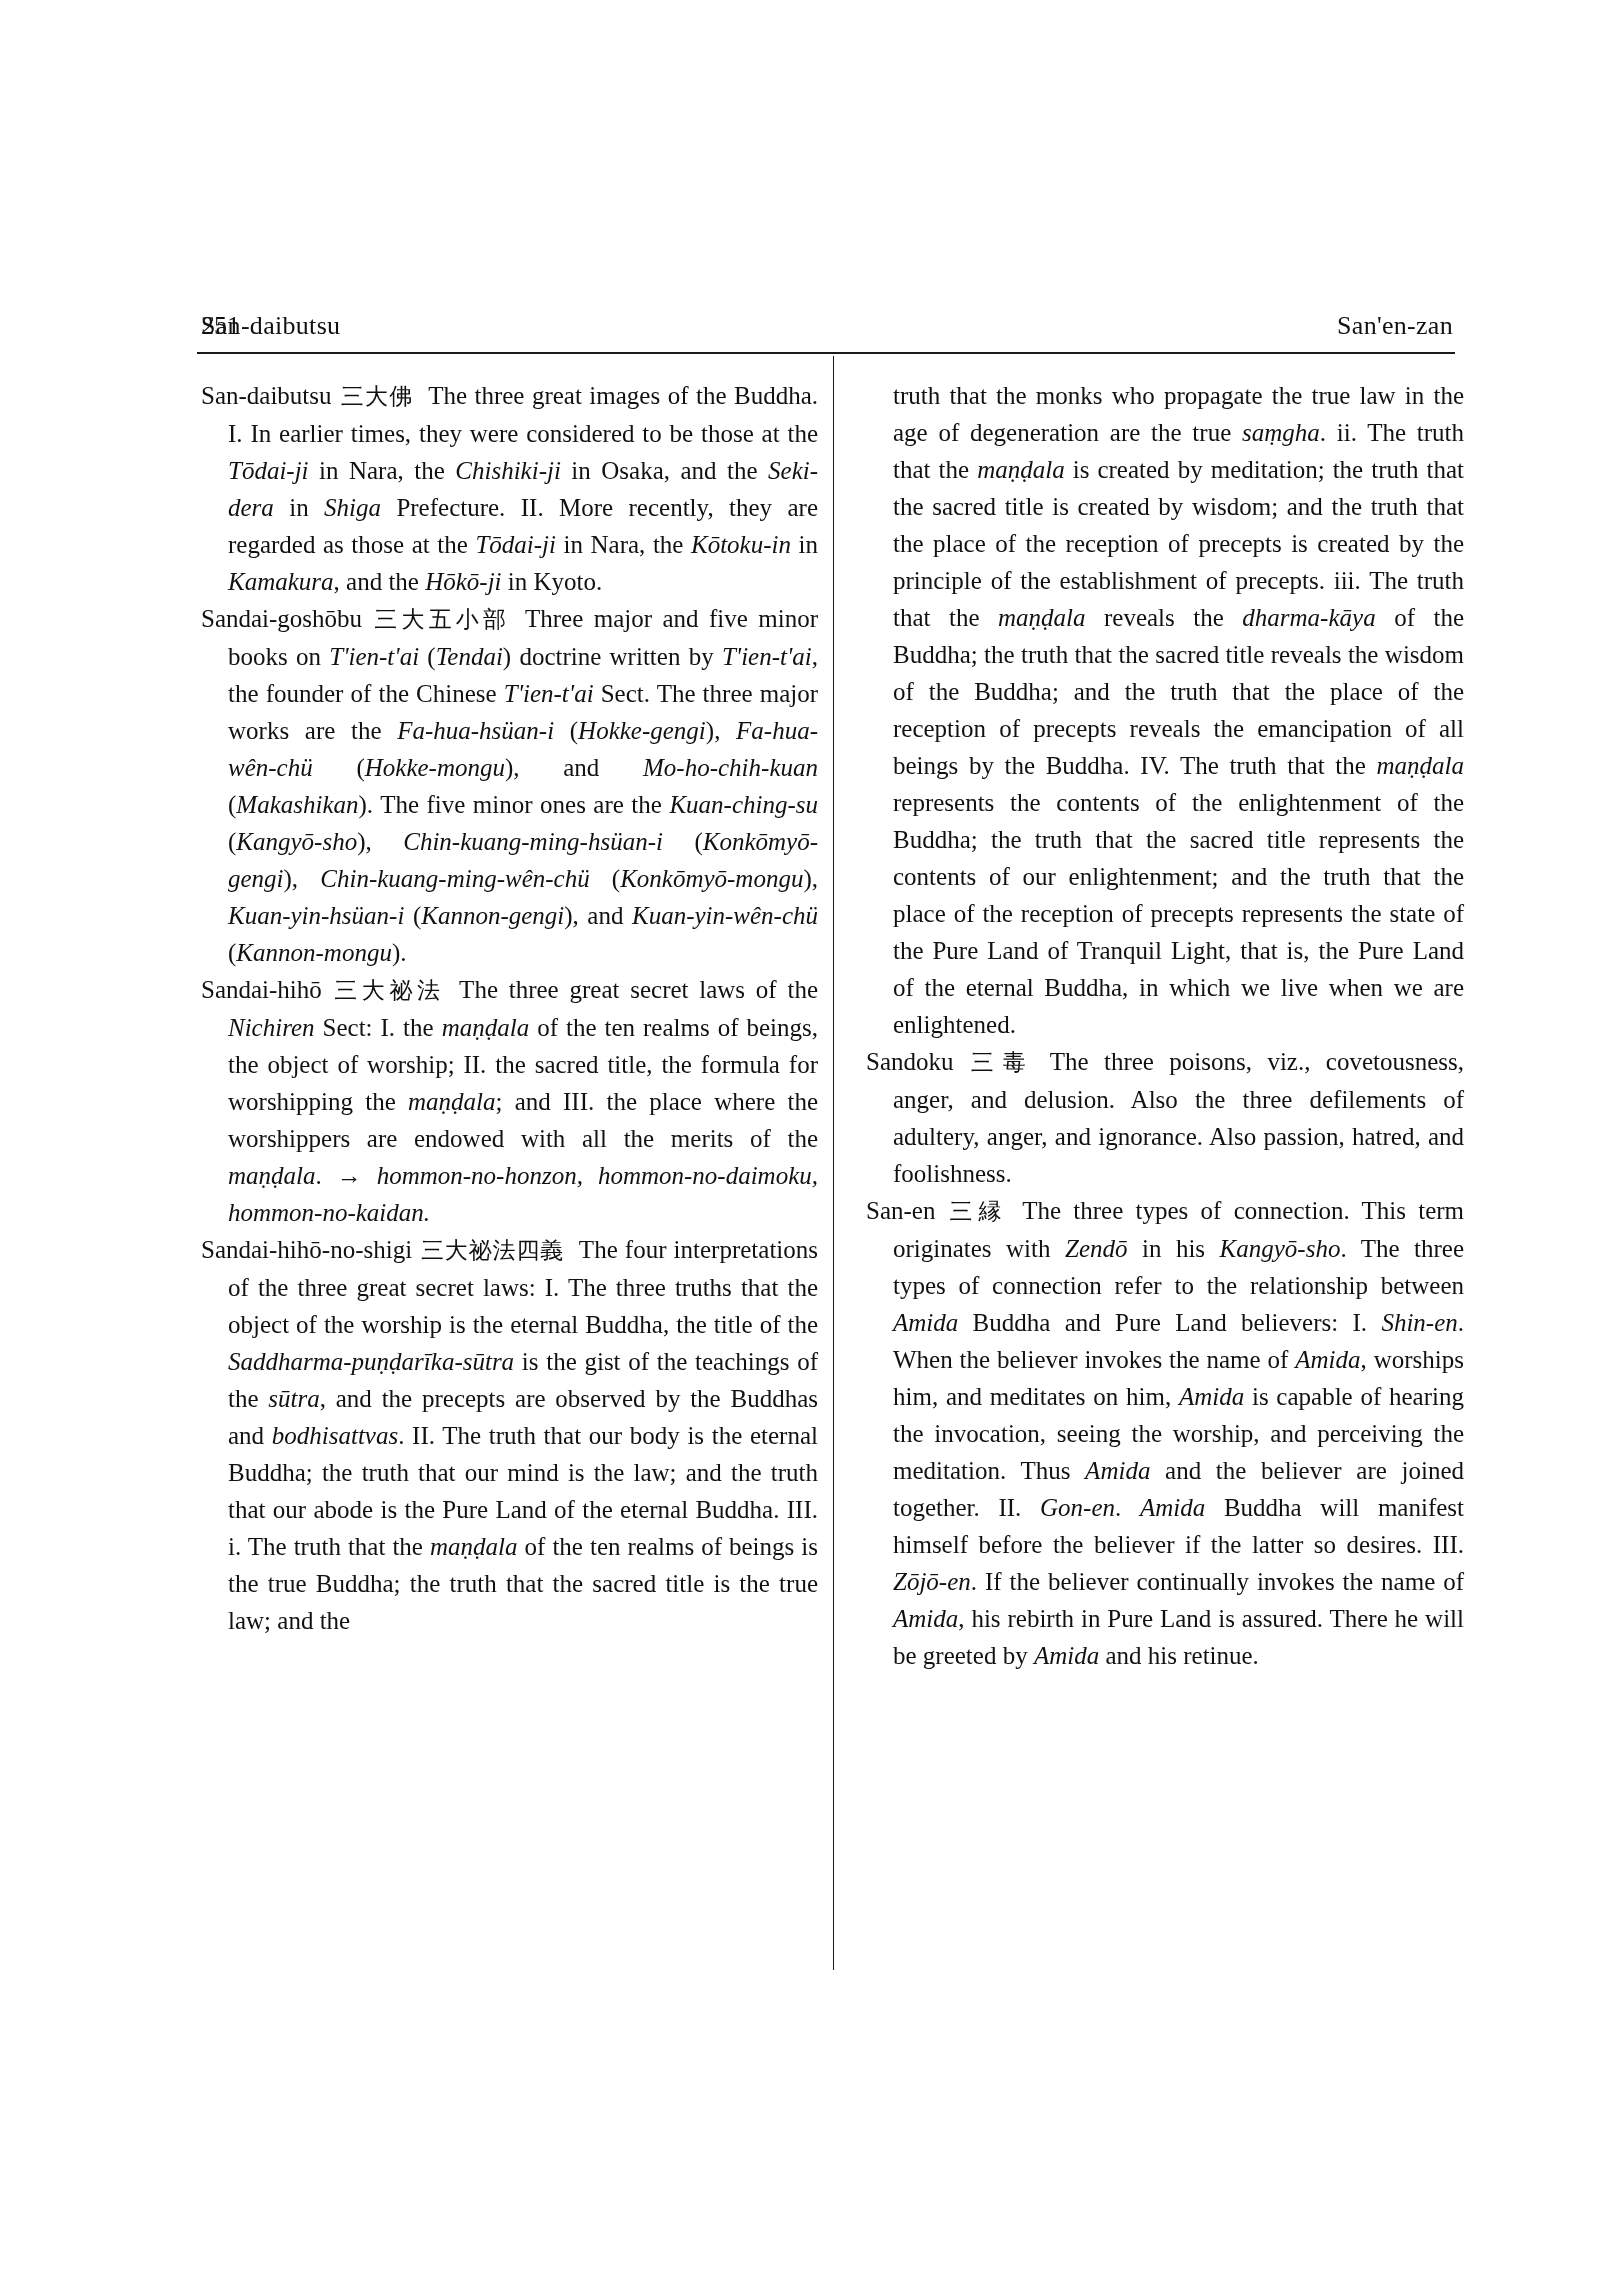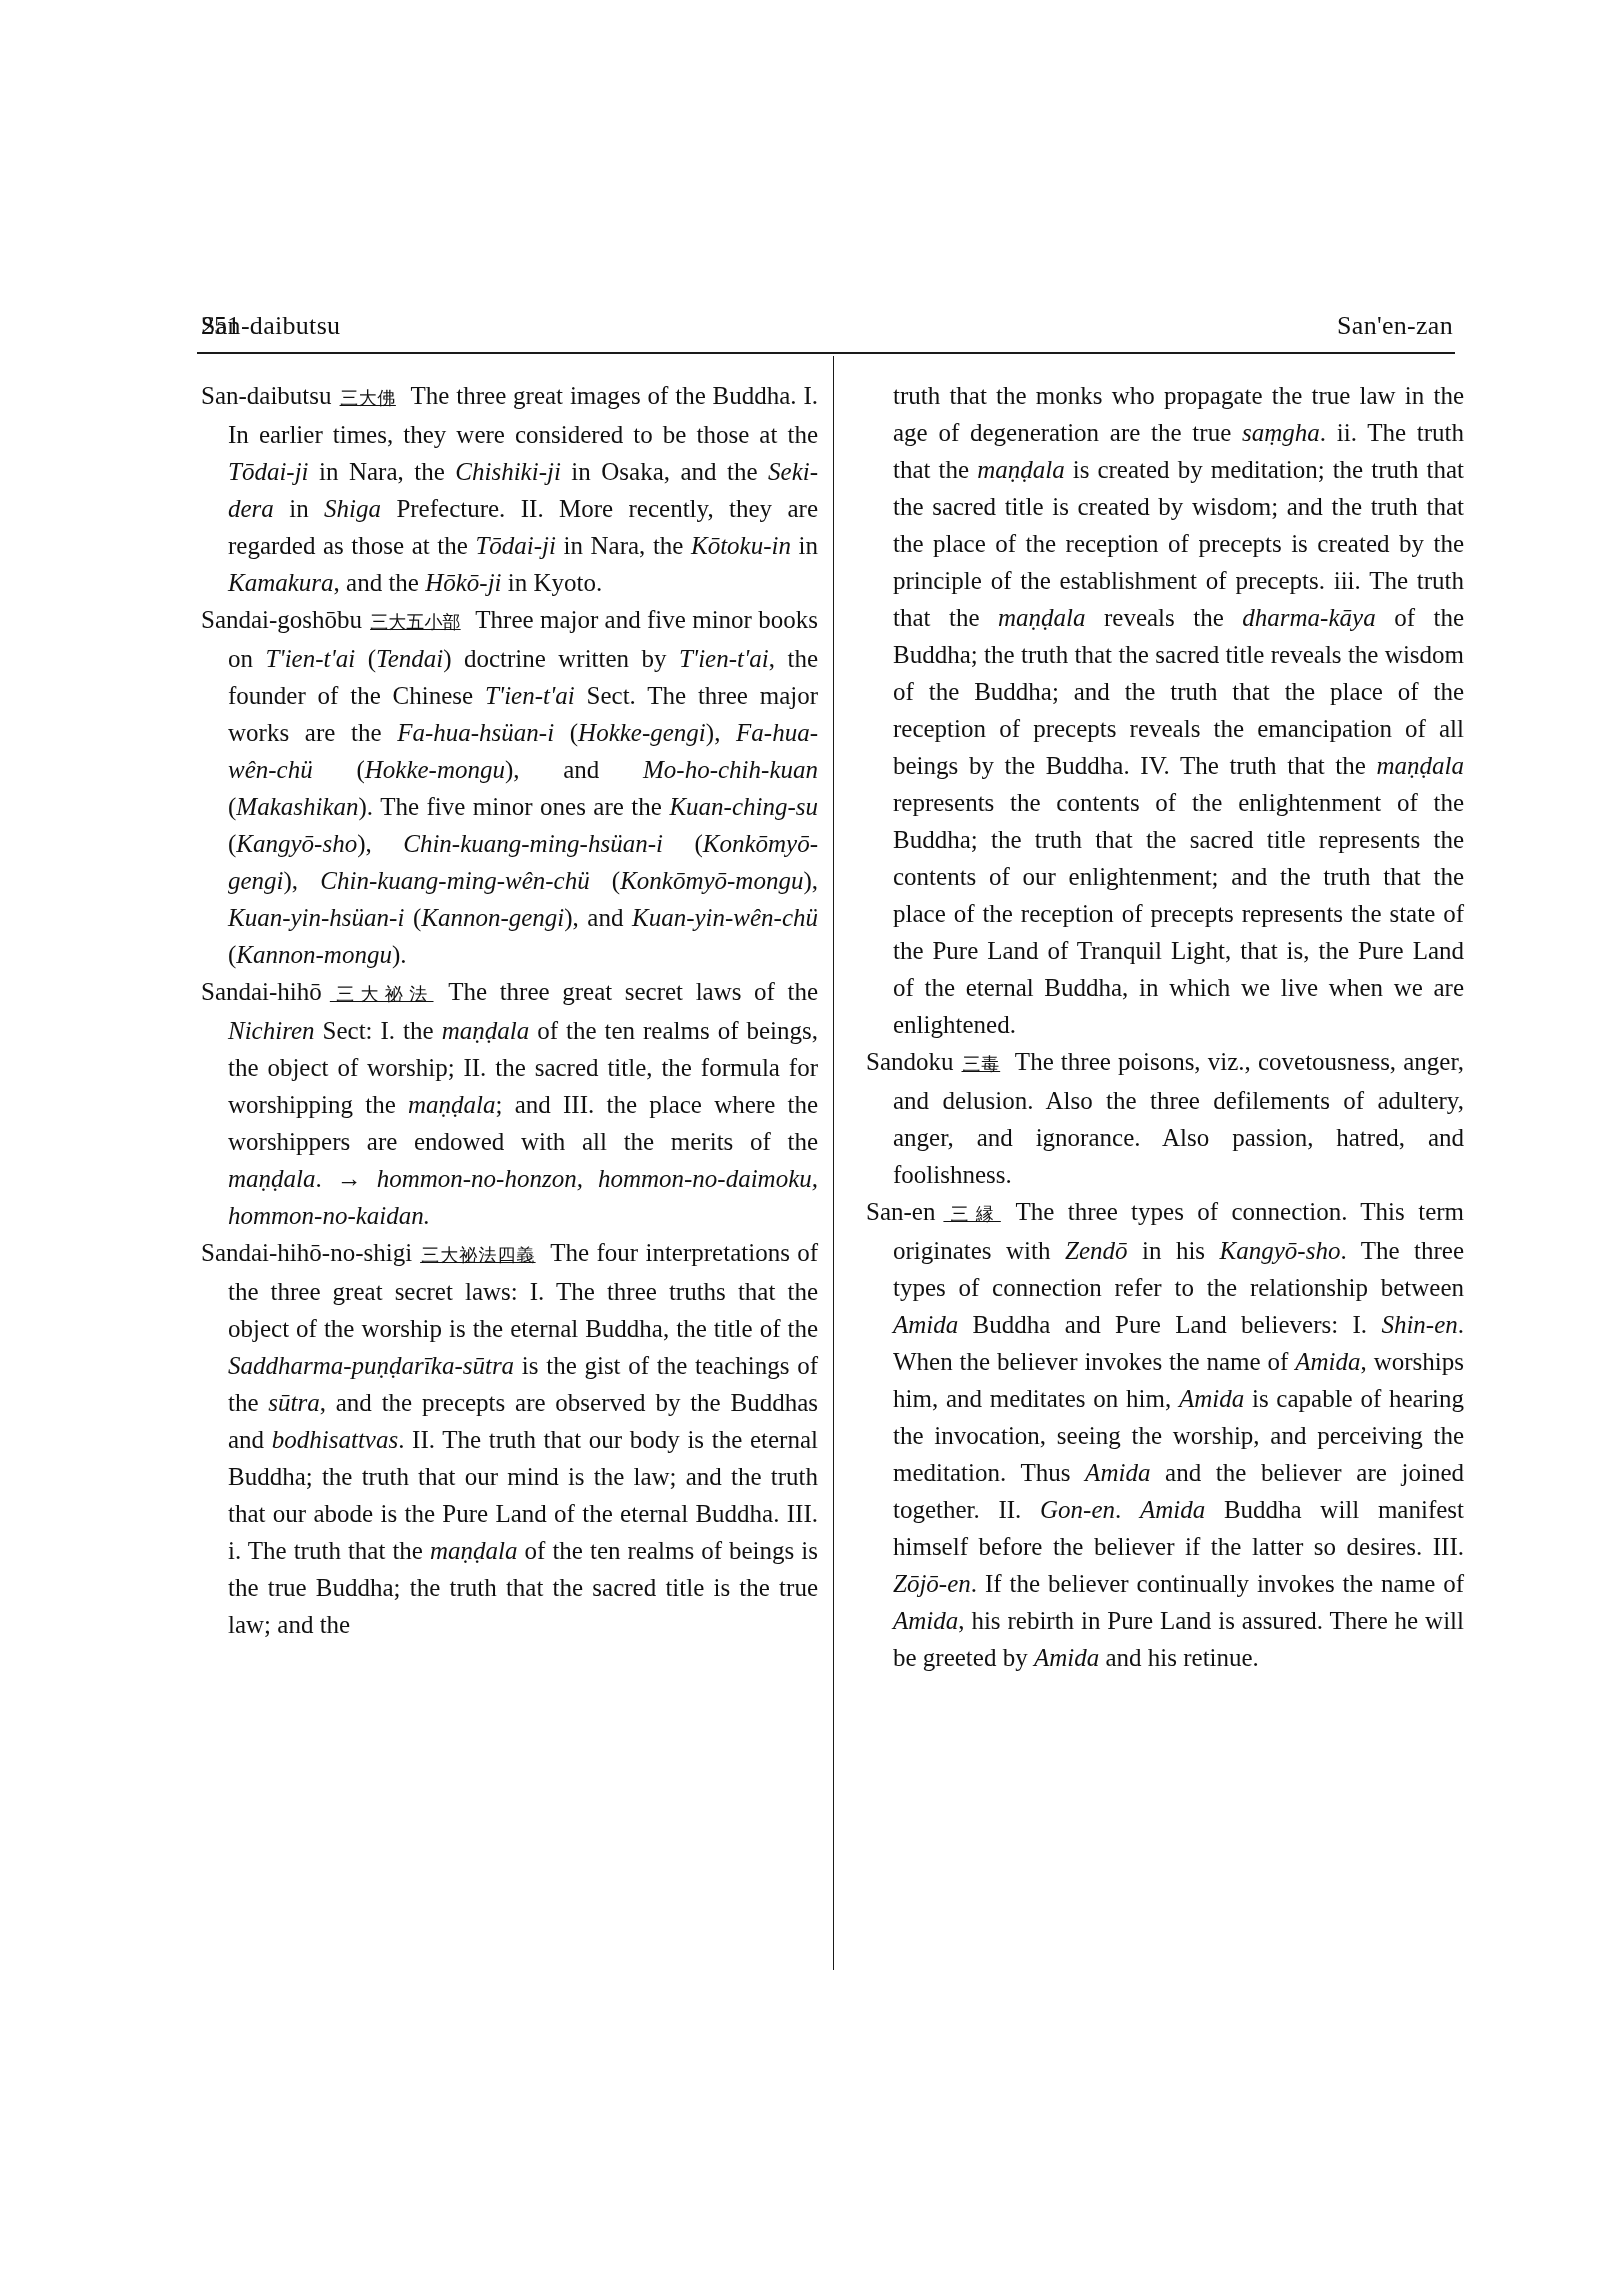--- a/index.html
+++ b/index.html
@@ -25,21 +25,21 @@
   }
   .column {
     position: absolute; top: 377px; font-size: 25px; line-height: 37px;
     text-align: justify; hyphens: manual;
   }
   .column.left { left: 201px; width: 617px; }
   .column.right { left: 866px; width: 598px; }
   .entry { margin: 0; padding-left: 27px; text-indent: -27px; }
   .entry.cont { padding-left: 27px; text-indent: 0; }
   .hw { font-family: "Liberation Serif", serif; }
-  .cjk { font-family: "DejaVu Sans", sans-serif; font-size: 18px; margin: 0 14.7px 0 8px; text-decoration: underline; }
+  .cjk { font-family: "DejaVu Sans", sans-serif; font-size: 23px; margin: 0 14.7px 0 8px; }
   i { font-style: italic; }
 </style>
 </head>
 <body>
 
 <div class="page-header">
   <span class="left">San-daibutsu</span>
   <span class="center">251</span>
   <span class="right">San'en-zan</span>
 </div>

